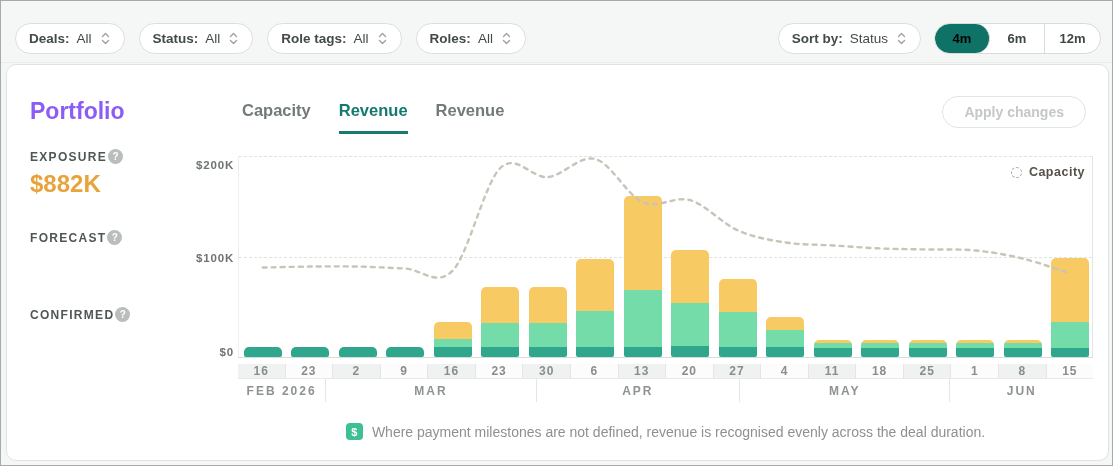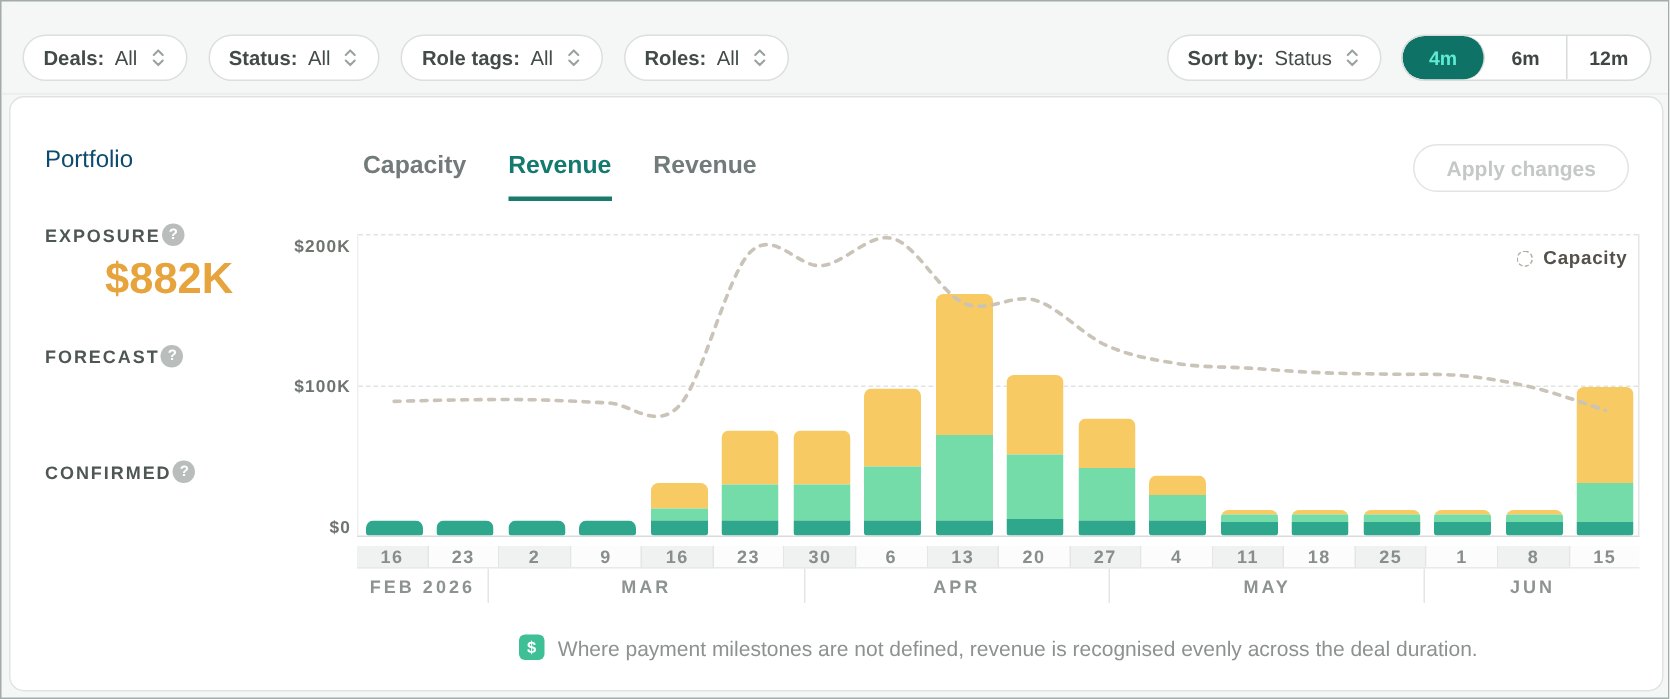--- a/index.html
+++ b/index.html
@@ -13,40 +13,40 @@
   .pill { display:flex; align-items:center; gap:7px; height:31px; padding:0 13px; background:#fff;
           border:1px solid #dcdfde; border-radius:16px; font-size:13.5px; color:#434b49; cursor:pointer; }
   .pill-label { font-weight:700; }
   .pill-value { font-weight:400; }
   .chev { display:flex; align-items:center; margin-left:1px; }
   .right-group { position:absolute; right:11px; top:14px; display:flex; gap:13px; align-items:center; }
   .segmented { display:flex; height:31px; border:1px solid #d8dbda; border-radius:16px; background:#fff; overflow:hidden; }
   .seg { width:55px; display:flex; align-items:center; justify-content:center; font-size:13px; font-weight:700;
          color:#3f4745; border-right:1px solid #d8dbda; cursor:pointer; }
   .seg:last-child { border-right:none; }
-  .seg.active { background:#0e7266; color:#5eead4; border-radius:16px; }
+  .seg.active { background:#0e7266; color:#000000; border-radius:16px; }
 
   
   .card { position:absolute; left:5px; top:63px; width:1103px; height:397px; background:#fff;
           border:1px solid #dfe3e1; border-radius:10px; }
-  .title { position:absolute; left:23px; top:33px; font-size:16px; font-weight:400; color:#0c4a6e; }
+  .title { position:absolute; left:23px; top:33px; font-size:23px; font-weight:700; color:#8b5cf6; }
   .tabs { position:absolute; left:235px; top:36px; display:flex; gap:28px; }
   .tab { font-size:16.5px; font-weight:700; color:#727b79; padding-bottom:11px; cursor:pointer; border-bottom:3px solid transparent; }
   .tab.active { color:#137a6d; border-bottom-color:#1a7a6e; }
   .apply-btn { position:absolute; right:22px; top:31px; height:32px; padding:0 21px; background:#fff;
                border:1px solid #e2e5e4; border-radius:16px; font-family:inherit; font-size:14px;
                font-weight:600; color:#c4c8c7; }
 
   
   .metric { position:absolute; left:23px; }
   .metric-label { display:flex; align-items:center; gap:1px; font-size:12px; font-weight:700;
                   letter-spacing:1.3px; color:#4f5755; }
   .help { width:15px; height:15px; border-radius:50%; background:#b9bebd; color:#fff; font-size:10px;
           font-weight:700; display:flex; align-items:center; justify-content:center; letter-spacing:0; cursor:pointer; }
-  .metric-value { margin-top:6px; font-size:29px; font-weight:700;margin-left:40px; }
+  .metric-value { margin-top:6px; font-size:24px; font-weight:700; }
 
   
   .ytick { position:absolute; left:147px; width:80px; text-align:right; font-size:11.5px; font-weight:600;
            letter-spacing:0.8px; color:#6e746f; }
 
   
   .chart { position:absolute; left:231px; top:91px; width:855px; }
   .plot { position:relative; height:201px; border-left:1px solid #eef0ef; border-right:1px solid #e3e6e5; }
   .gridline { position:absolute; left:0; width:100%; border-top:1px dashed #e1e3e1; }
   .bar { position:absolute; bottom:0; width:38px; border-radius:5px 5px 2px 2px; overflow:hidden;

